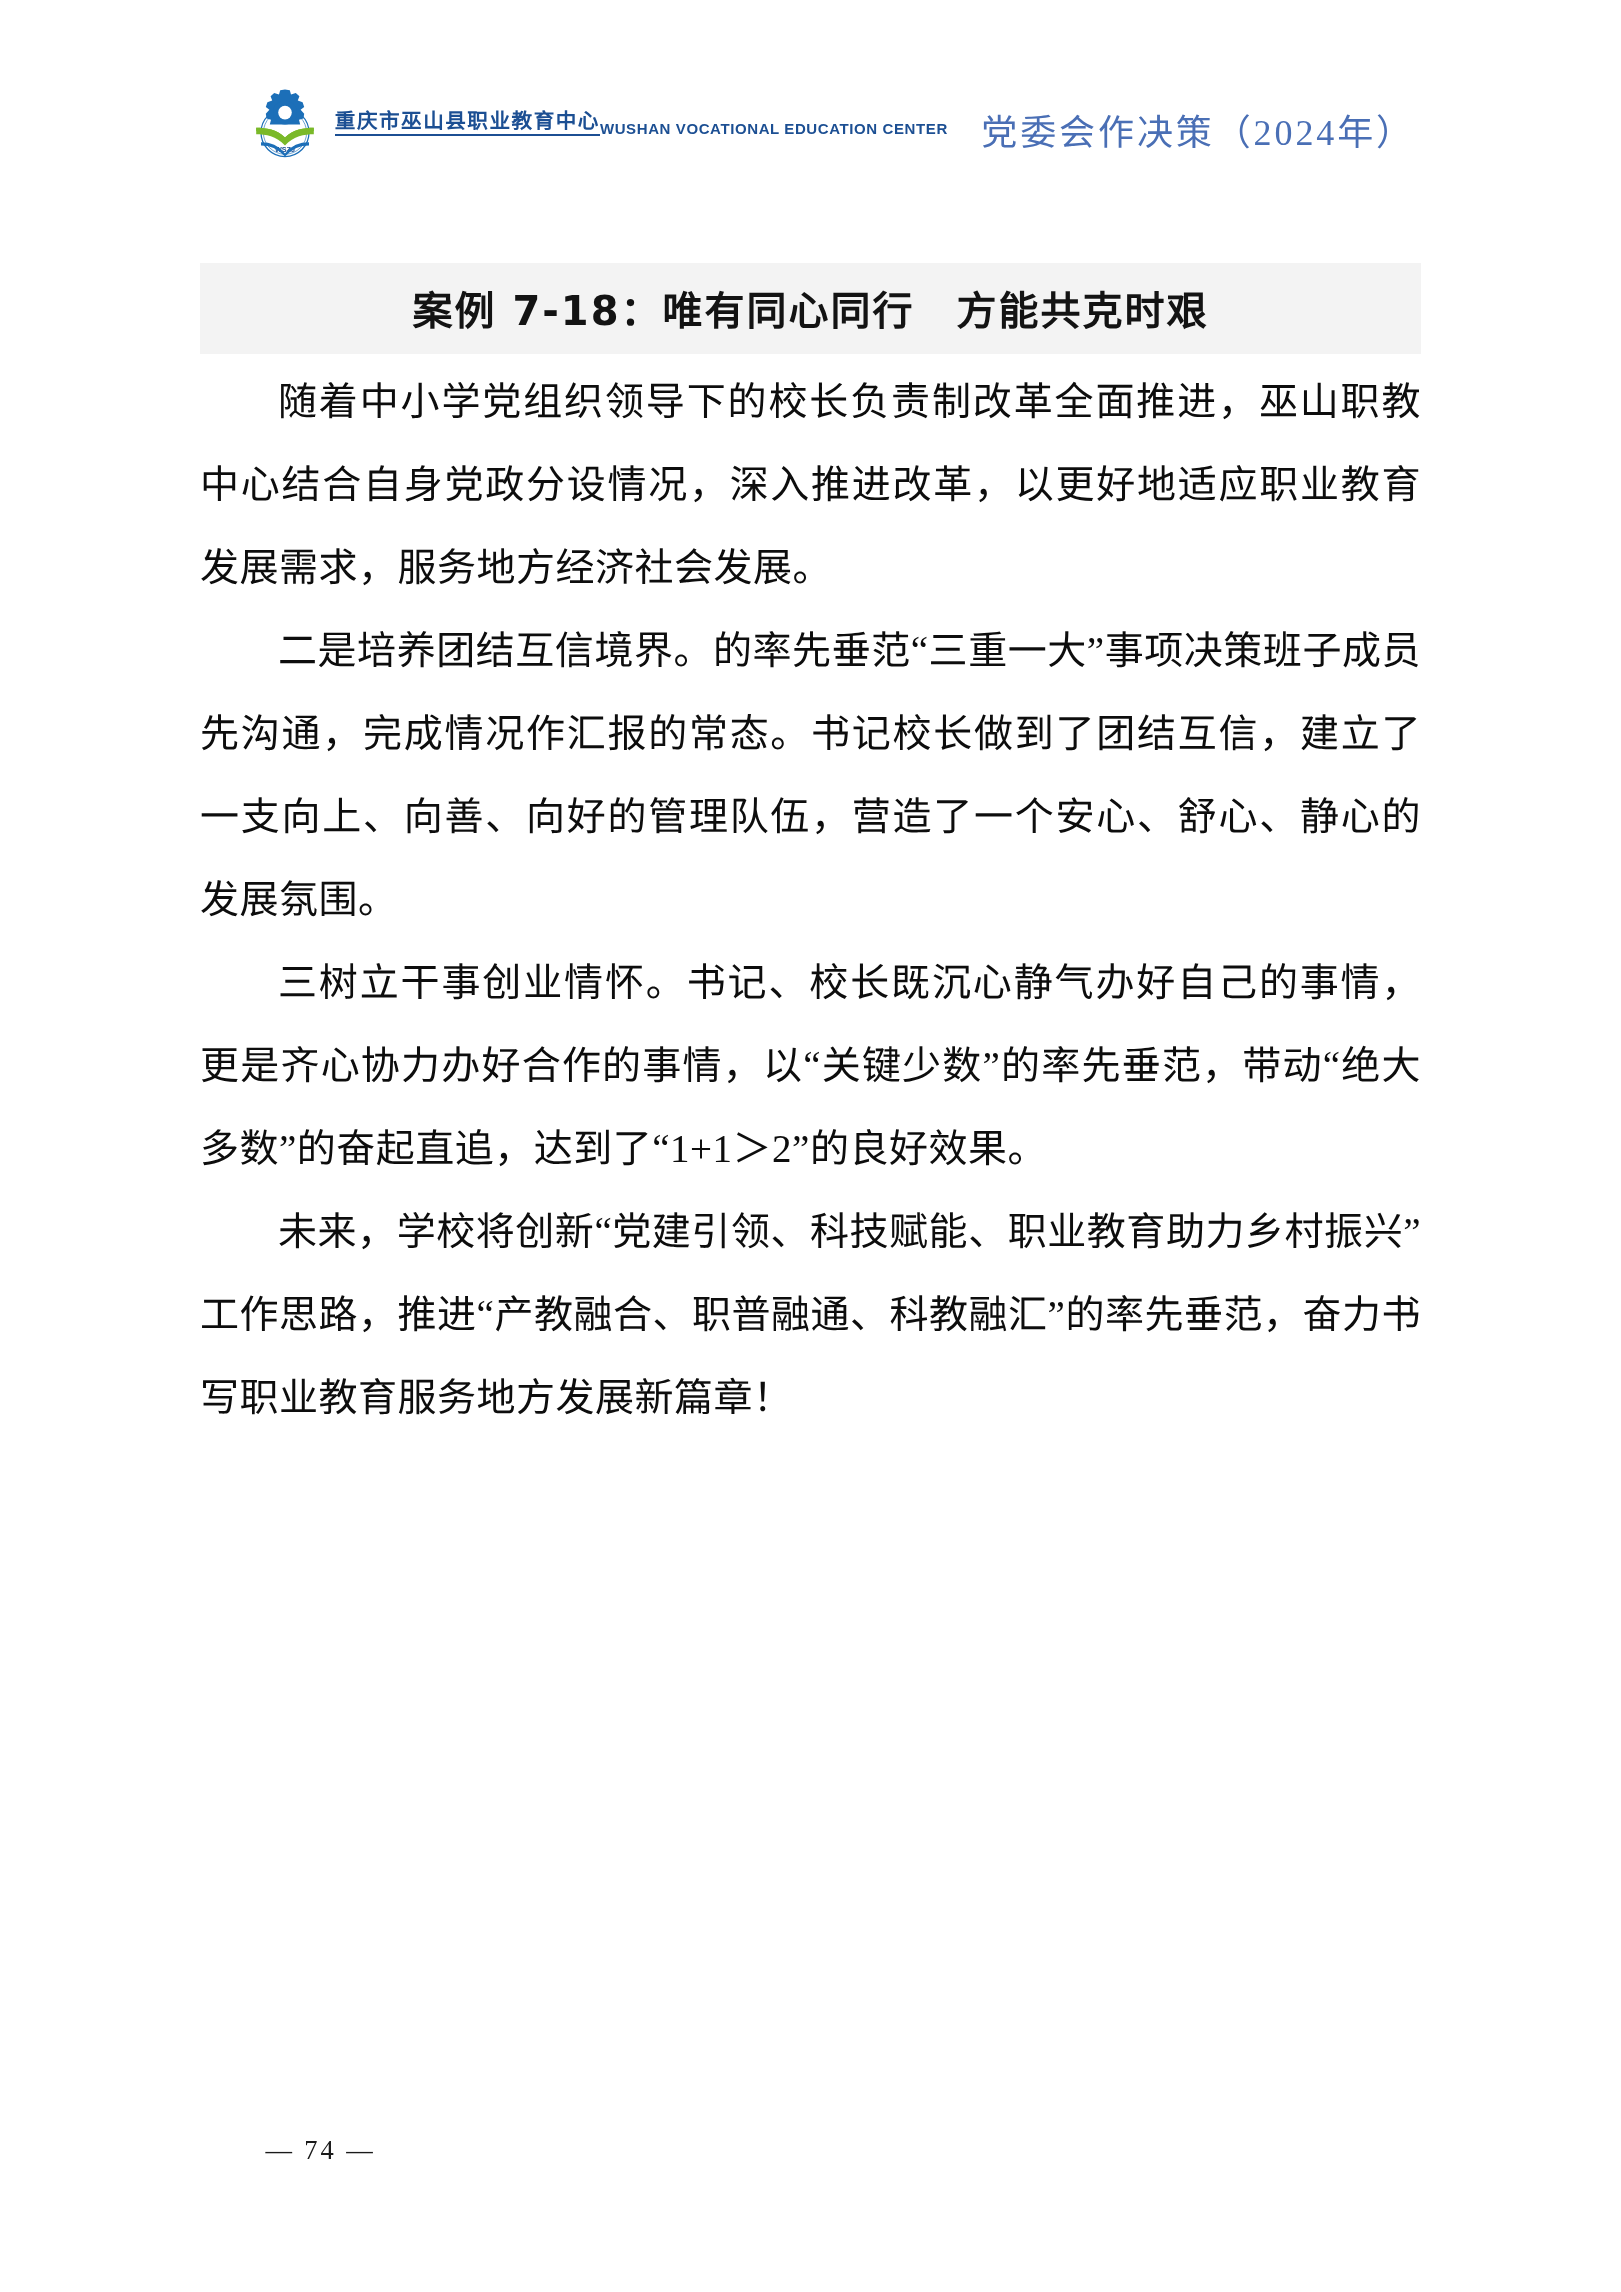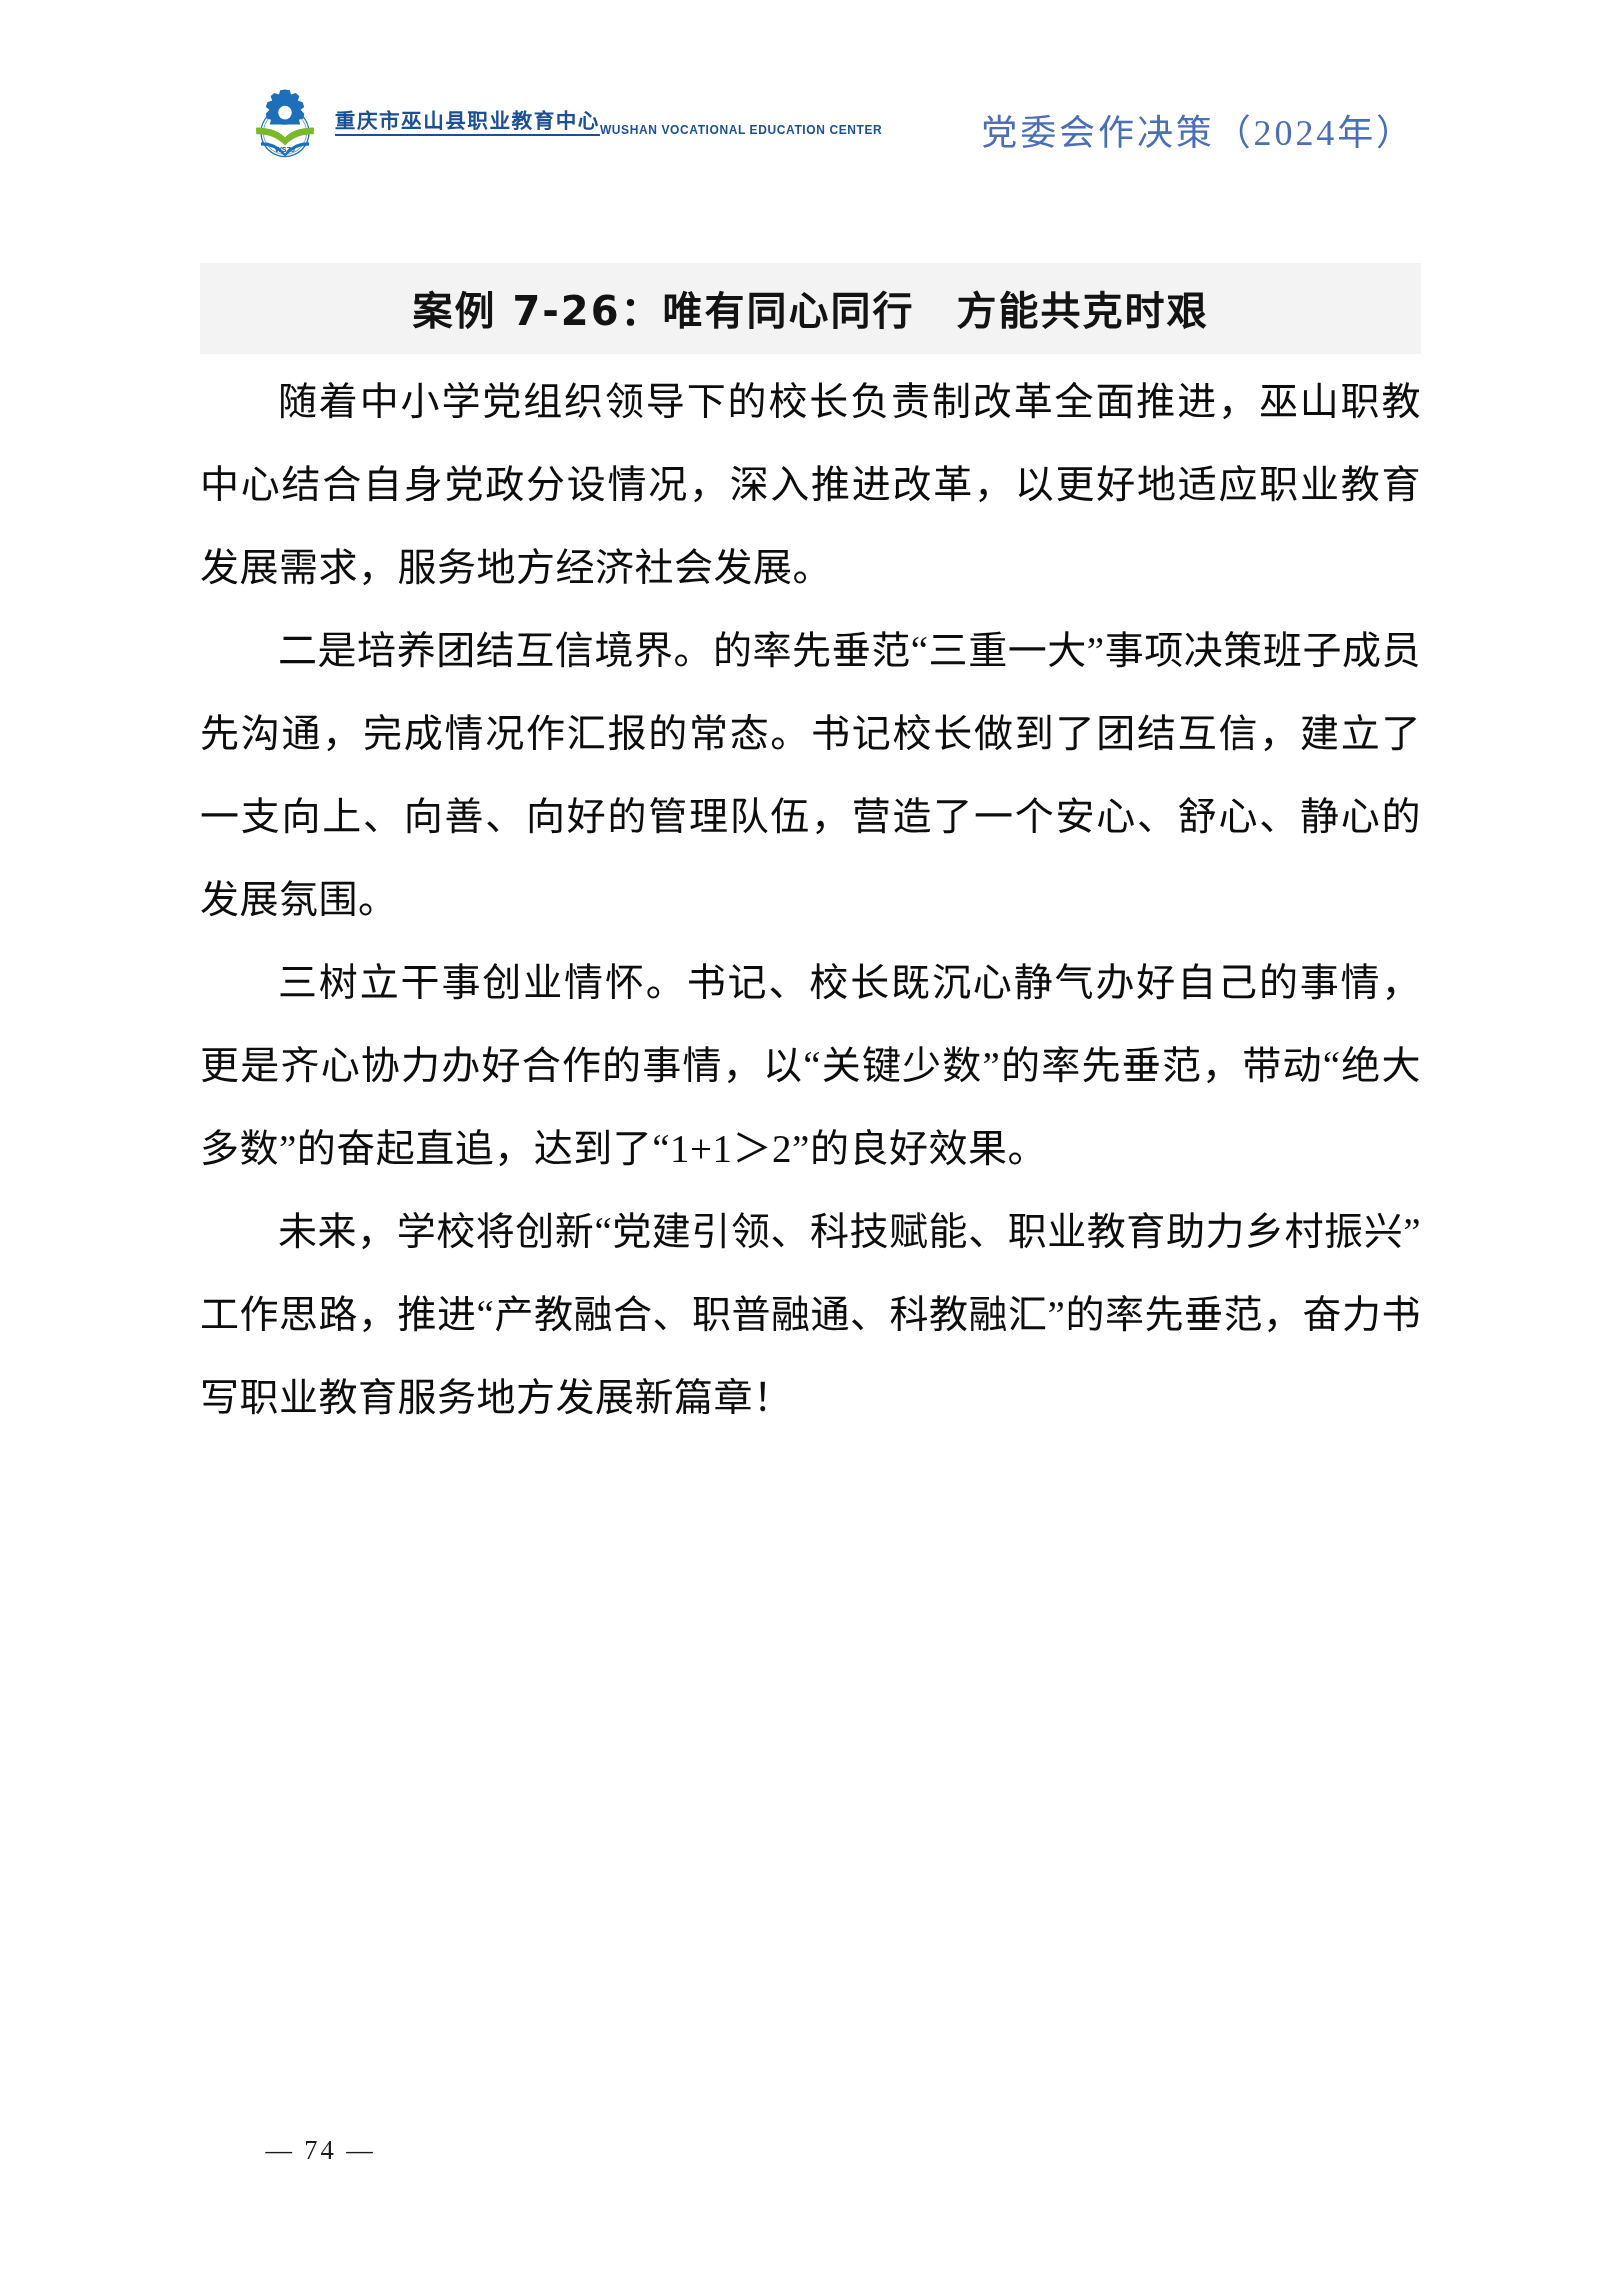--- a/index.html
+++ b/index.html
@@ -60,21 +60,21 @@
     font-size: 20.6px;
     letter-spacing: 1.5px;
     color: #1c4f93;
     white-space: nowrap;
     padding-bottom: 2.9px;
     border-bottom: 2px solid #1c4f93;
   }
   .logo-en {
     font-family: "Liberation Sans", "DejaVu Sans", sans-serif;
     font-weight: bold;
-    font-size: 12px;
+    font-size: 15px;
     letter-spacing: 0.6px;
     color: #1c4f93;
     white-space: nowrap;
     margin-top: 3.9px;
     text-align: center;
   }
 
   .header-title {
     font-family: "Liberation Serif", "DejaVu Serif", serif;
     font-size: 36px;
@@ -171,21 +171,21 @@
         <span class="logo-cn">重庆市巫山县职业教育中心</span>
         <span class="logo-en">WUSHAN  VOCATIONAL  EDUCATION  CENTER</span>
       </span>
     </div>
 
     <div class="header-title">党委会作决策（2024年）</div>
   </div>
 
   <div class="content">
 
-    <h1 class="case-title">案例 7-26：唯有同心同行　方能共克时艰</h1>
+    <h1 class="case-title">案例 7-18：唯有同心同行　方能共克时艰</h1>
 
     <p class="para">随着中小学党组织领导下的校长负责制改革全面推进，巫山职教中心结合自身党政分设情况，深入推进改革，以更好地适应职业教育发展需求，服务地方经济社会发展。</p>
     <p class="para">二是培养团结互信境界。的率先垂范“三重一大”事项决策班子成员先沟通，完成情况作汇报的常态。书记校长做到了团结互信，建立了一支向上、向善、向好的管理队伍，营造了一个安心、舒心、静心的发展氛围。</p>
     <p class="para">三树立干事创业情怀。书记、校长既沉心静气办好自己的事情，更是齐心协力办好合作的事情，以“关键少数”的率先垂范，带动“绝大多数”的奋起直追，达到了“1+1＞2”的良好效果。</p>
     <p class="para">未来，学校将创新“党建引领、科技赋能、职业教育助力乡村振兴”工作思路，推进“产教融合、职普融通、科教融汇”的率先垂范，奋力书写职业教育服务地方发展新篇章！</p>
   </div>
 
   <div class="footer">
     <span class="page-number">— 74 —</span>
   </div>

